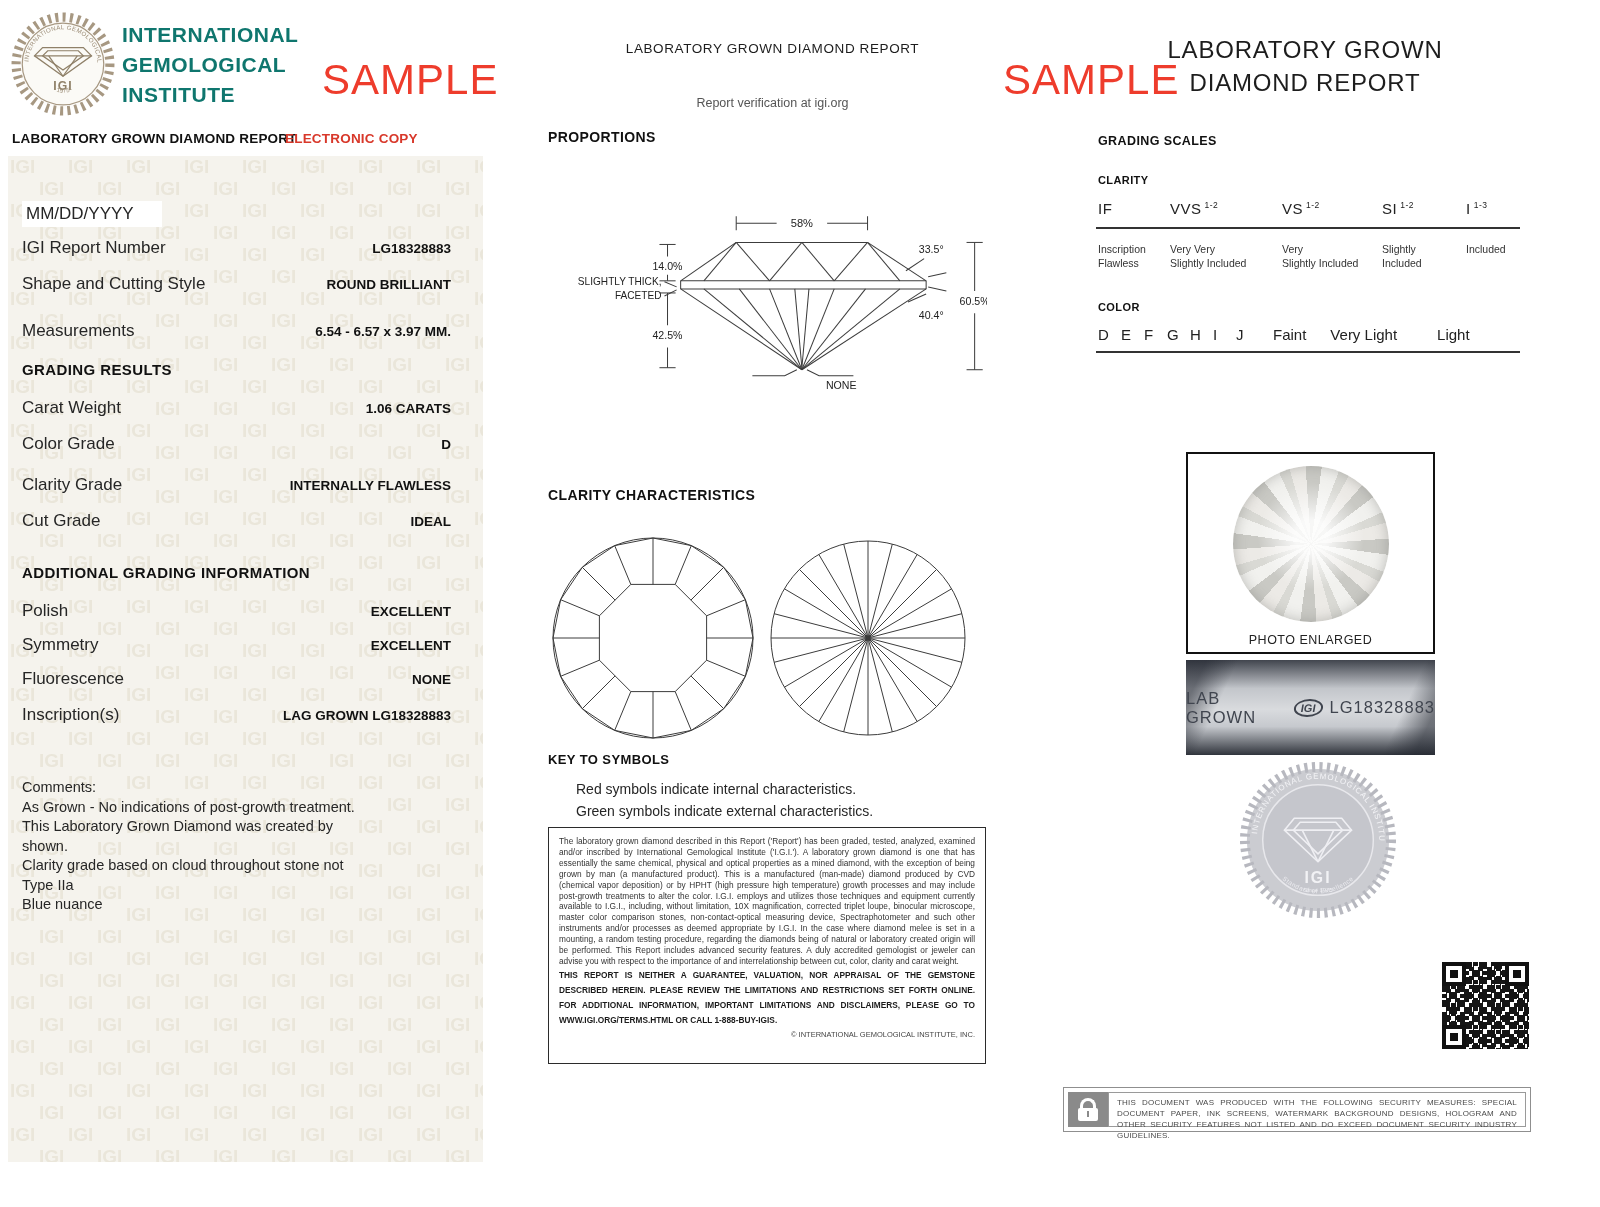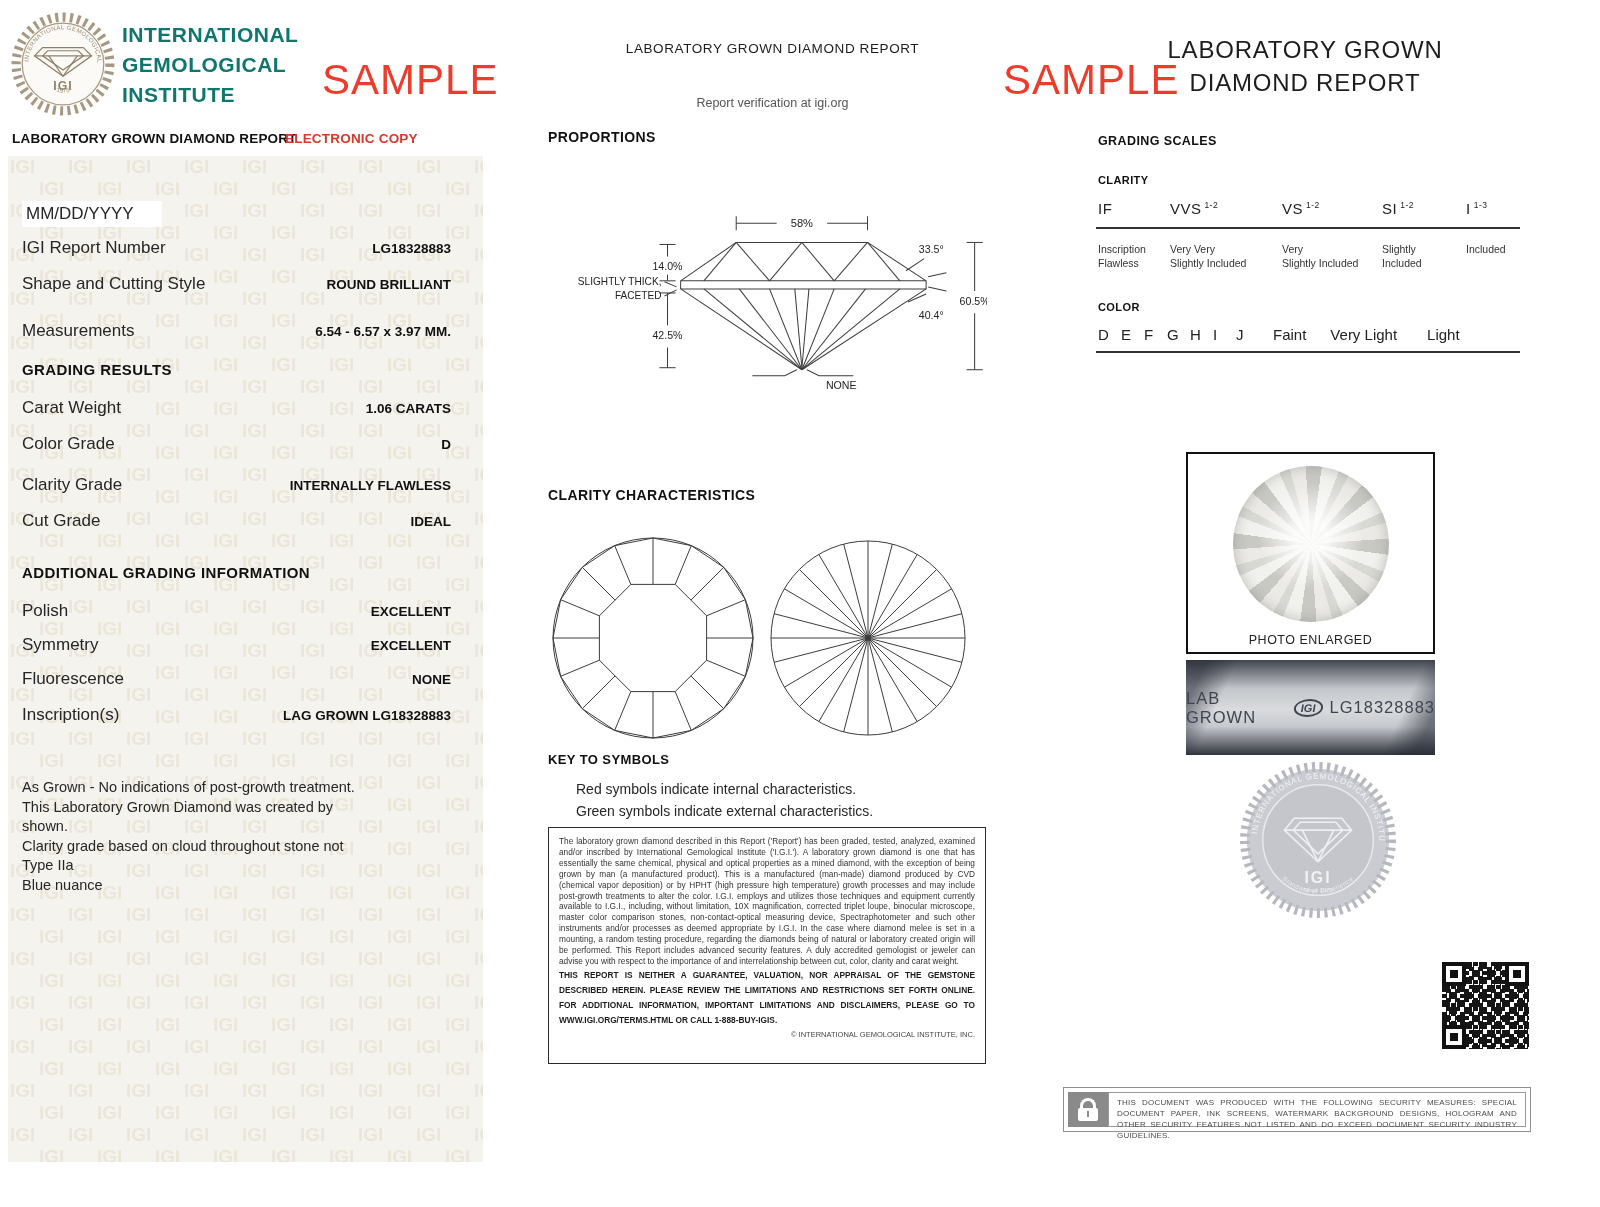--- a/index.html
+++ b/index.html
@@ -172,20 +172,21 @@
     <div class="prow" style="top:513px;">
       <span class="plabel">Fluorescence</span>
       <span class="pvalue">NONE</span>
     </div>
     <div class="prow" style="top:549px;">
       <span class="plabel">Inscription(s)</span>
       <span class="pvalue">LAG GROWN LG18328883</span>
     </div>
 
     <div class="comments" style="top:622px;">
+      <div>Comments:</div>
       <div>As Grown - No indications of post-growth treatment.</div>
       <div>This Laboratory Grown Diamond was created by</div>
       <div>shown.</div>
       <div>Clarity grade based on cloud throughout stone not</div>
       <div>Type IIa</div>
       <div>Blue nuance</div>
     </div>
   </div>
 
   <div class="abs c-title">LABORATORY GROWN DIAMOND REPORT</div>
@@ -370,21 +371,21 @@
   <div class="abs color-row" style="top:326px;">
     <span class="color-letter">D</span>
     <span class="color-letter">E</span>
     <span class="color-letter">F</span>
     <span class="color-letter">G</span>
     <span class="color-letter">H</span>
     <span class="color-letter">I</span>
     <span class="color-letter">J</span>
     <span style="margin-left:14px;">Faint</span>
     <span style="margin-left:24px;">Very Light</span>
-    <span style="margin-left:30px;">Light</span>
+    <span style="margin-left:40px;">Light</span>
   </div>
   <div class="abs rule" style="left:1096px; top:351px; width:424px; height:1.5px;"></div>
 
   <div class="abs photo-box">
     <div class="diamond-photo"></div>
     <div class="photo-caption">PHOTO ENLARGED</div>
   </div>
 
   <div class="abs inscr">
     <span class="inscr-text">LAB GROWN</span>

